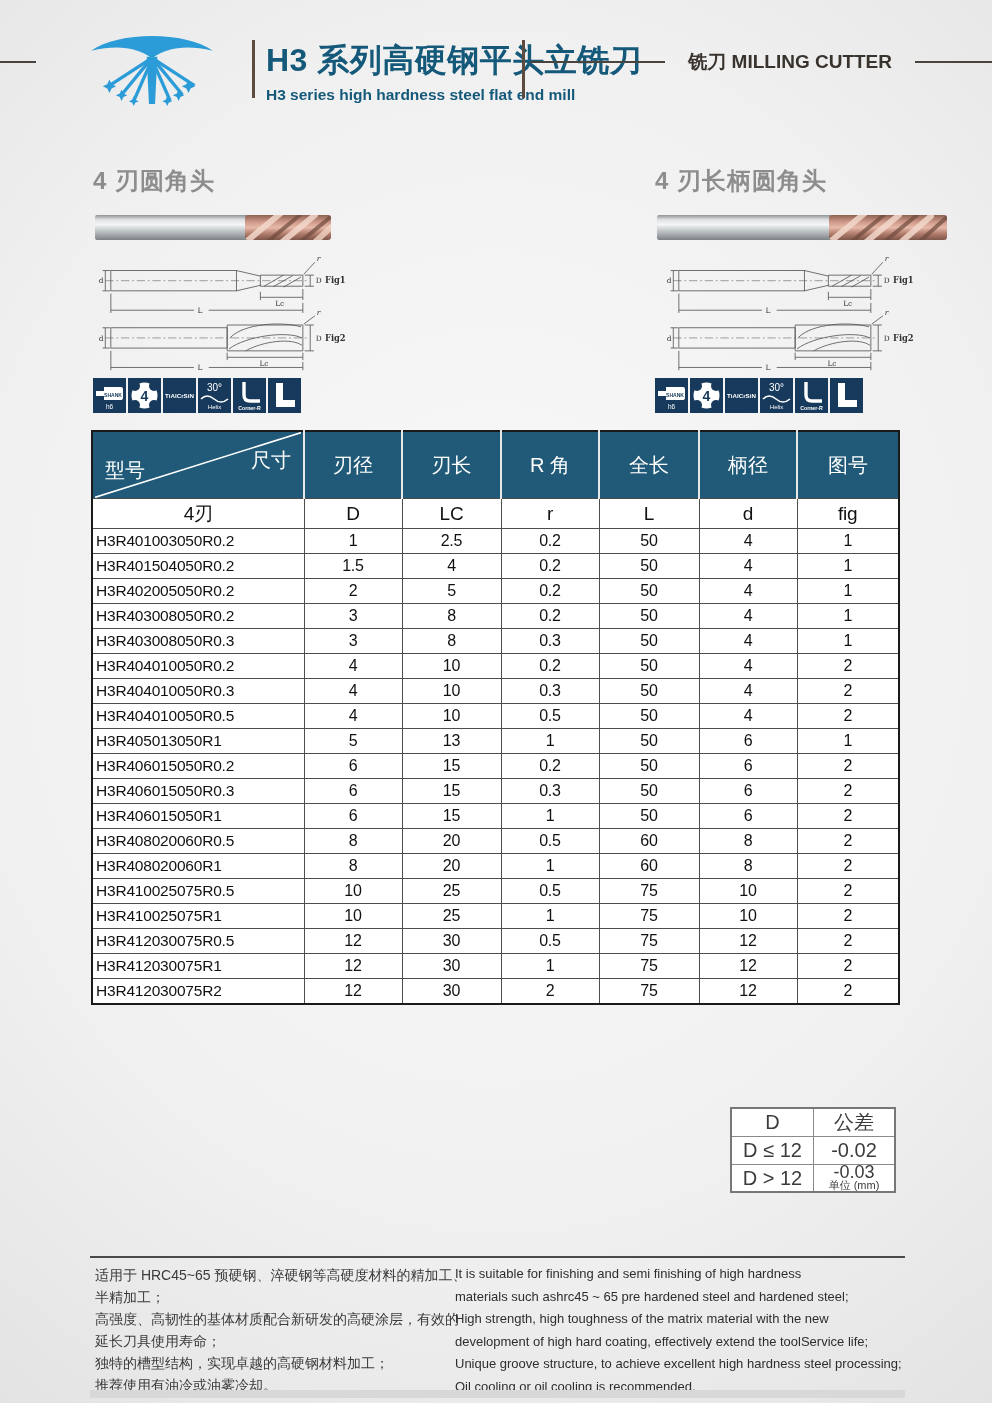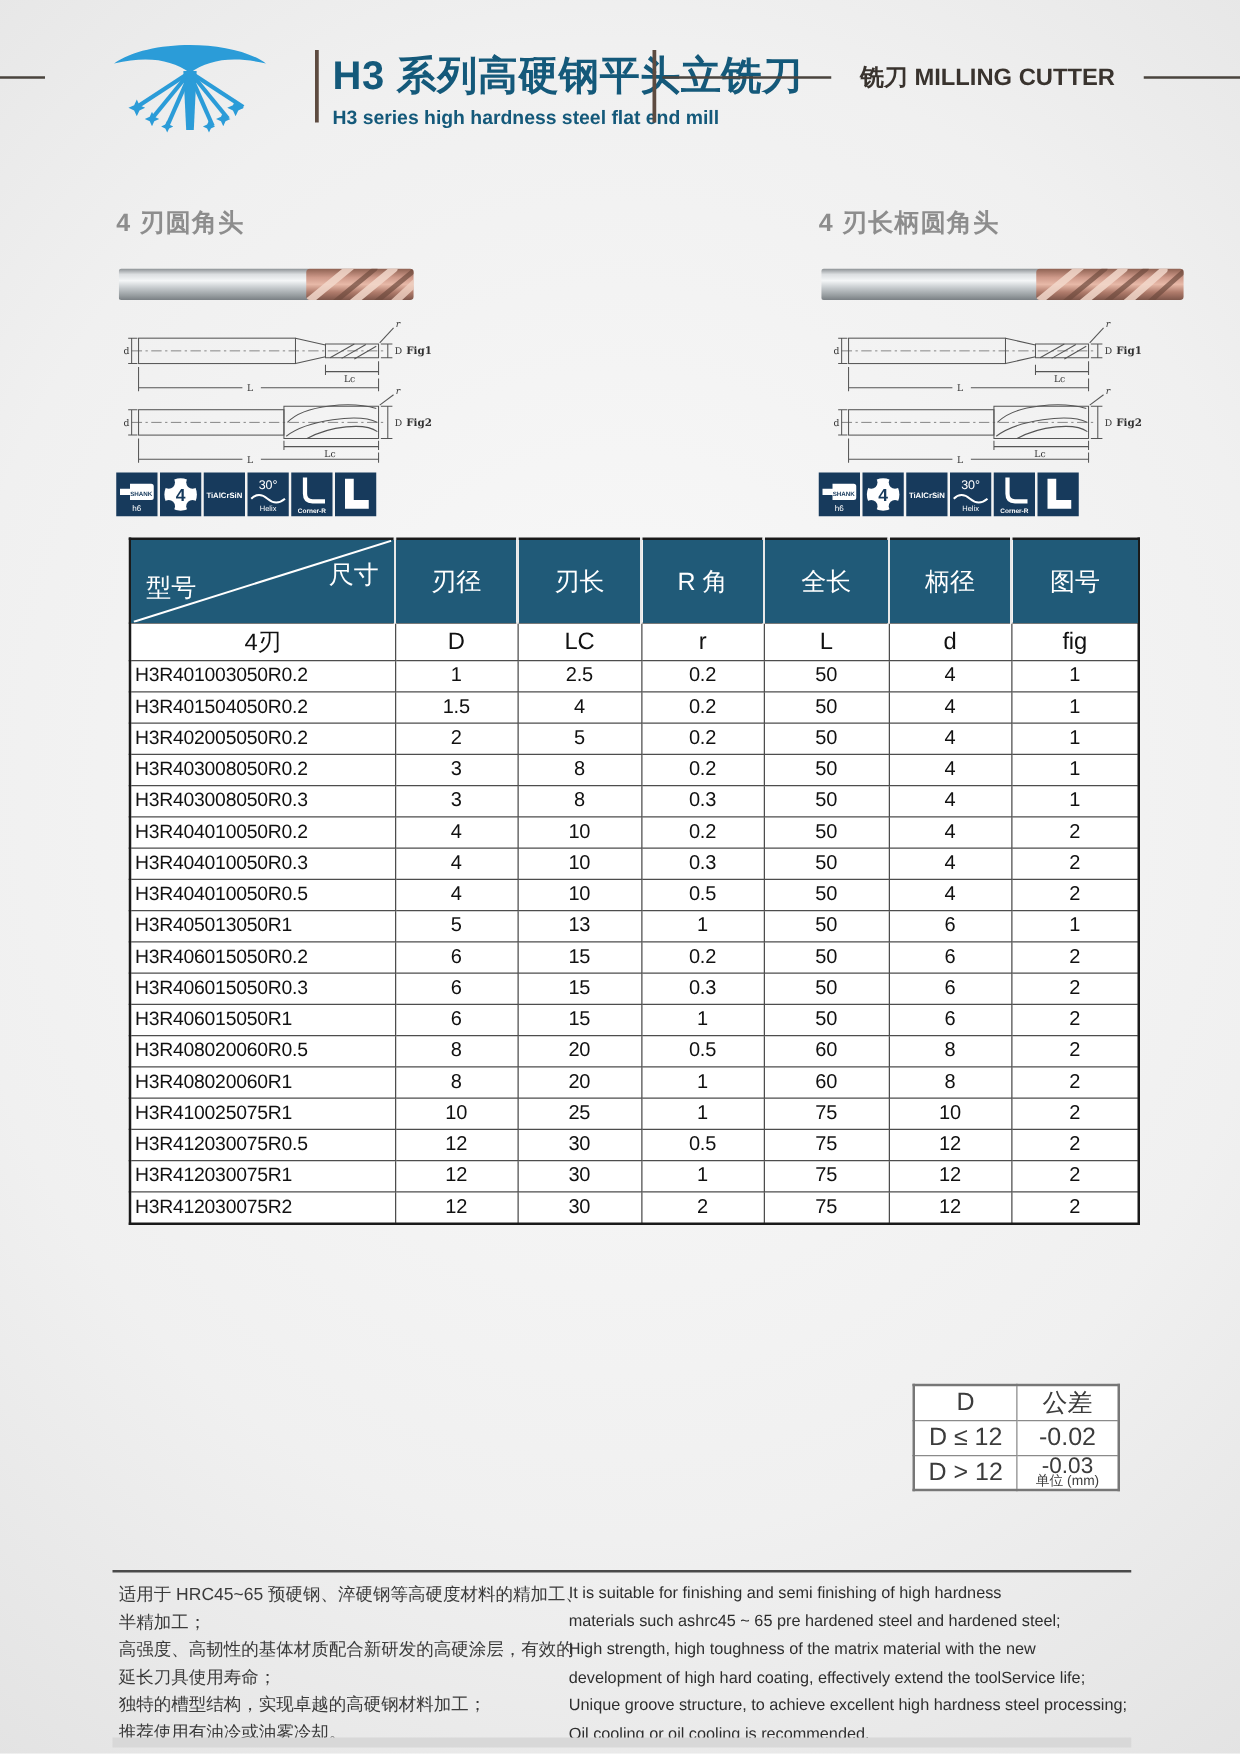--- a/index.html
+++ b/index.html
@@ -17,29 +17,29 @@
   .title-en{font-size:15.5px;font-weight:bold;color:#14597a;margin-top:3px;white-space:nowrap;}
   .header-right{position:absolute;left:530px;top:50px;width:462px;height:24px;display:flex;align-items:center;}
   .hline{height:2px;background:#4a443e;}
   .hline.grow{flex:1;} .hline.tail{width:77px;}
   .header-right .mc-label{font-size:19px;font-weight:bold;color:#39332e;margin:0 23px;white-space:nowrap;}
 
   
   .product-col{position:absolute;top:165px;}
   .product-col.left{left:93px;width:276px;}
   .product-col.right{left:655px;width:292px;}
-  .section-title{font-size:20px;font-weight:bold;color:#8d8d8d;letter-spacing:1px;}
+  .section-title{font-size:24px;font-weight:bold;color:#8d8d8d;letter-spacing:1px;}
   .photo{position:absolute;top:46px;left:2px;}
   .diagram{position:absolute;top:88px;left:-6px;}
   .badges{position:absolute;top:213px;left:0;display:flex;gap:2px;}
   .badge{width:33px;height:35px;background:#173a5c;position:relative;flex:0 0 auto;}
   .badge svg{display:block;}
 
   
-  .spec-table{position:absolute;left:103px;top:430px;width:807px;border-collapse:collapse;table-layout:fixed;
+  .spec-table{position:absolute;left:91px;top:430px;width:807px;border-collapse:collapse;table-layout:fixed;
               border:2px solid #1a1a1a;background:#fff;padding-left:32px;}
   .spec-table thead th{background:#205a78;color:#fff;font-weight:normal;font-size:20px;height:64px;
               border-left:2px solid #e8e8e8;position:relative;}
   .spec-table thead th:first-child{border-left:none;}
   .diag-cell svg{position:absolute;left:0;top:0;width:100%;height:100%;}
   .diag-tl{position:absolute;left:12px;top:58%;transform:translateY(-50%);font-size:20px;}
   .diag-br{position:absolute;right:12px;top:42%;transform:translateY(-50%);font-size:20px;}
   .spec-table td{border:1px solid #4d4d4d;text-align:center;padding:0;color:#111;background:#fff;}
   .spec-table .subrow td{height:29px;font-size:19px;margin-top:13px;}
   .spec-table tbody td{height:24px;font-size:16px;letter-spacing:-0.2px;}
@@ -506,20 +506,29 @@
         <tr>
           <td class="model">H3R408020060R1</td>
           <td>8</td>
           <td>20</td>
           <td>1</td>
           <td>60</td>
           <td>8</td>
           <td>2</td>
         </tr>
         <tr>
+          <td class="model">H3R410025075R0.5</td>
+          <td>10</td>
+          <td>25</td>
+          <td>0.5</td>
+          <td>75</td>
+          <td>10</td>
+          <td>2</td>
+        </tr>
+        <tr>
           <td class="model">H3R410025075R1</td>
           <td>10</td>
           <td>25</td>
           <td>1</td>
           <td>75</td>
           <td>10</td>
           <td>2</td>
         </tr>
         <tr>
           <td class="model">H3R412030075R0.5</td>

